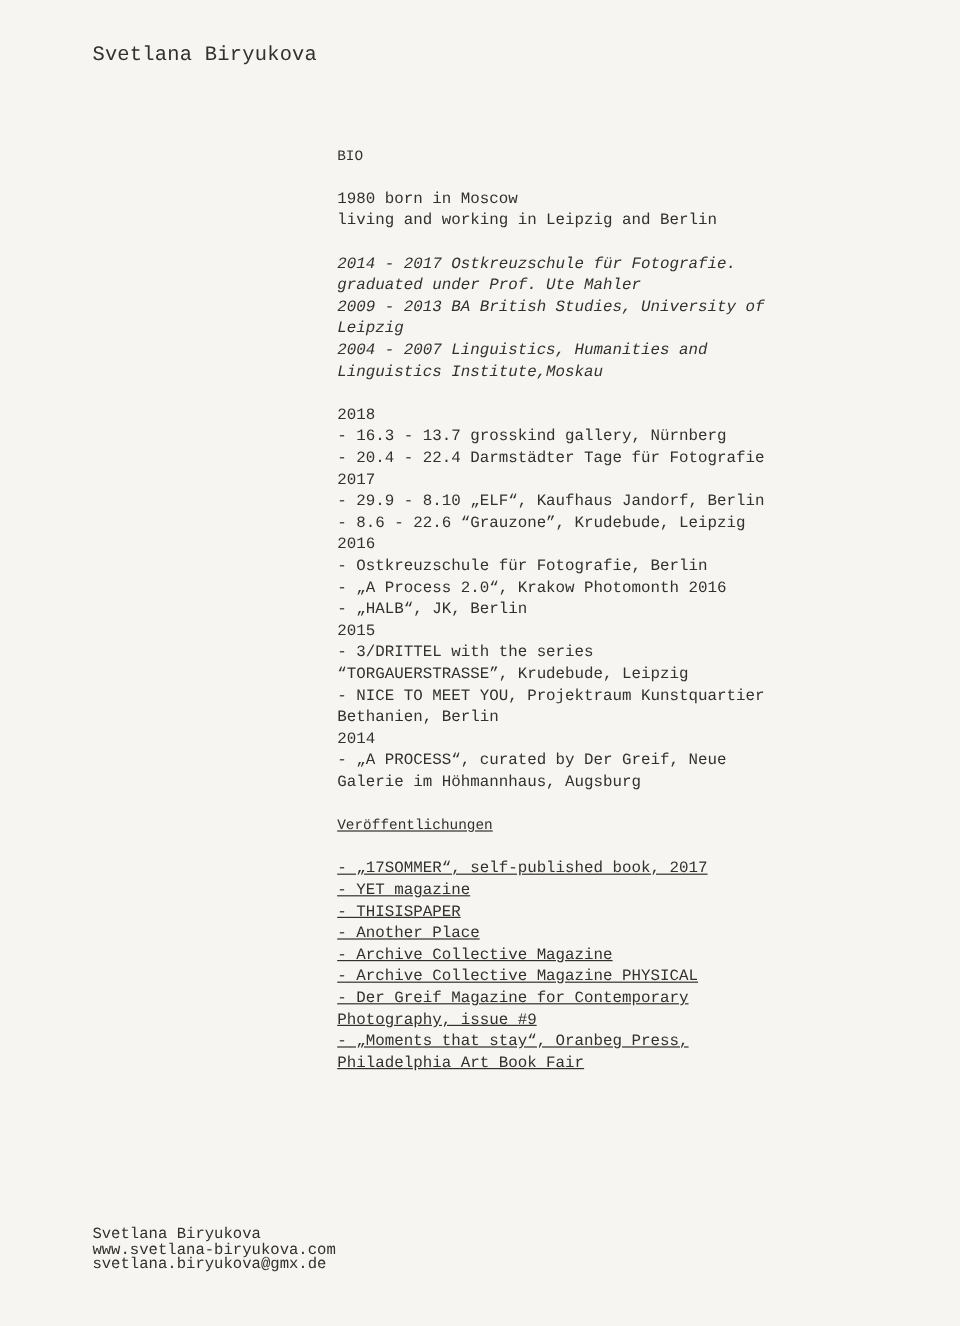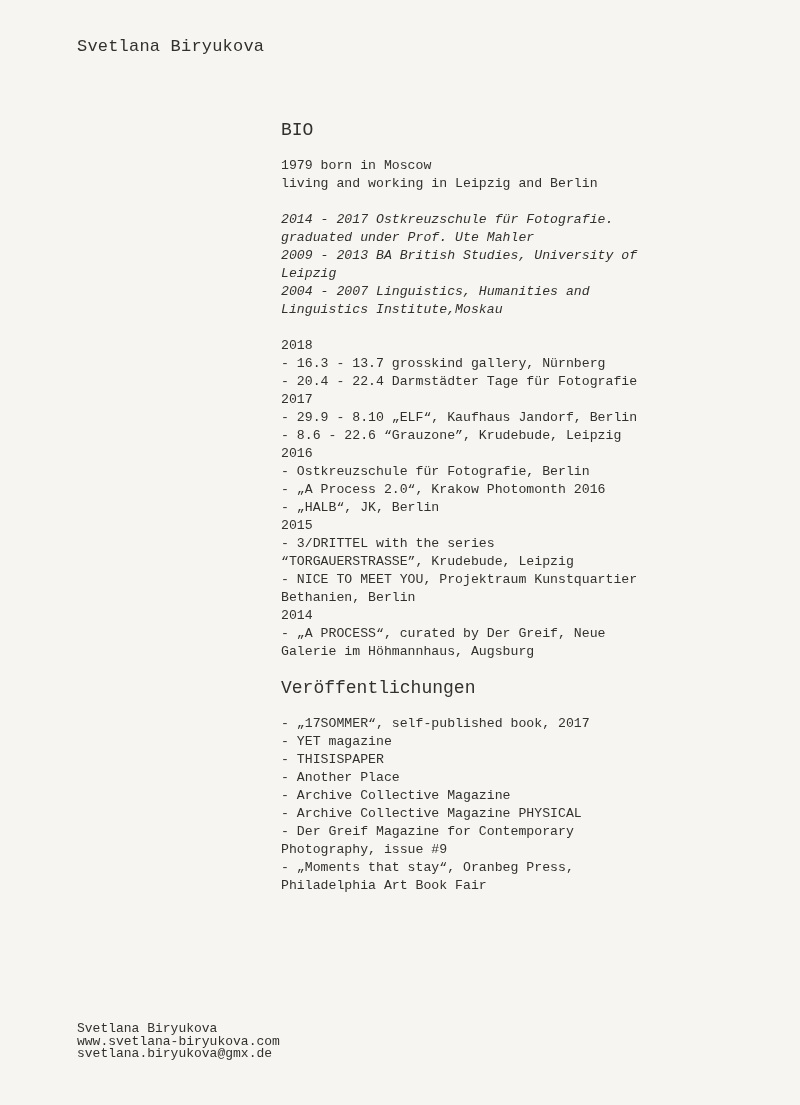--- a/index.html
+++ b/index.html
@@ -27,23 +27,23 @@
   }
   .main-content {
     position: absolute;
     left: 281px;
     top: 121px;
     width: 382px;
     font-size: 13.2px;
     line-height: 18px;
   }
   .section { margin: 0 0 18px 0; }
-  .section:last-child { margin-bottom: 0; }
+  .section:last-child { margin-bottom: 0; text-decoration: underline; }
   .section-heading {
-    font-size: 18px;
+    font-size: 12px;
     font-weight: normal;
     margin: 0 0 18px 0;
     line-height: 18px;
   }
   .line-group { white-space: pre-line; }
   .line-group + .line-group { margin-top: 18px; font-style: italic; }
   .footer {
     position: absolute;
     left: 77px;
     top: 1023px;
@@ -59,21 +59,21 @@
 </style>
 </head>
 <body>
 
 <div class="site-title">Svetlana Biryukova</div>
 
 <div class="main-content">
 
   <div class="section">
     <div class="section-heading">BIO</div>
-    <div class="line-group">1979 born in Moscow
+    <div class="line-group">1980 born in Moscow
 living and working in Leipzig and Berlin</div>
     <div class="line-group">2014 - 2017 Ostkreuzschule für Fotografie.
 graduated under Prof. Ute Mahler
 2009 - 2013 BA British Studies, University of
 Leipzig
 2004 - 2007 Linguistics, Humanities and
 Linguistics Institute,Moskau</div>
   </div>
 
   <div class="section">

